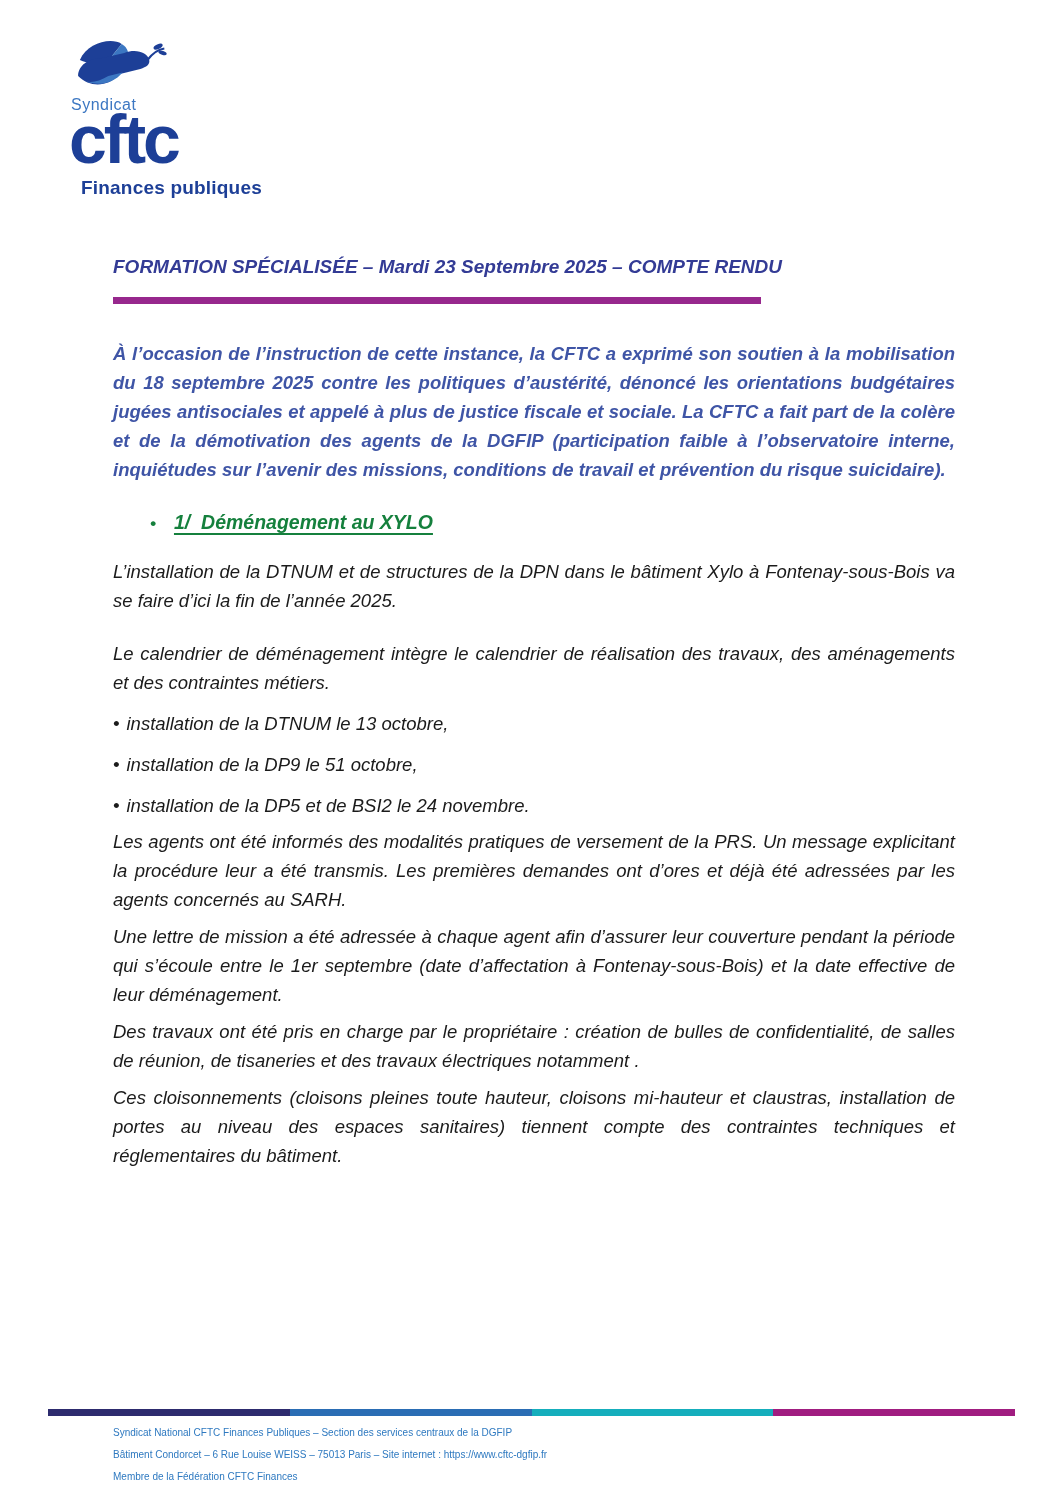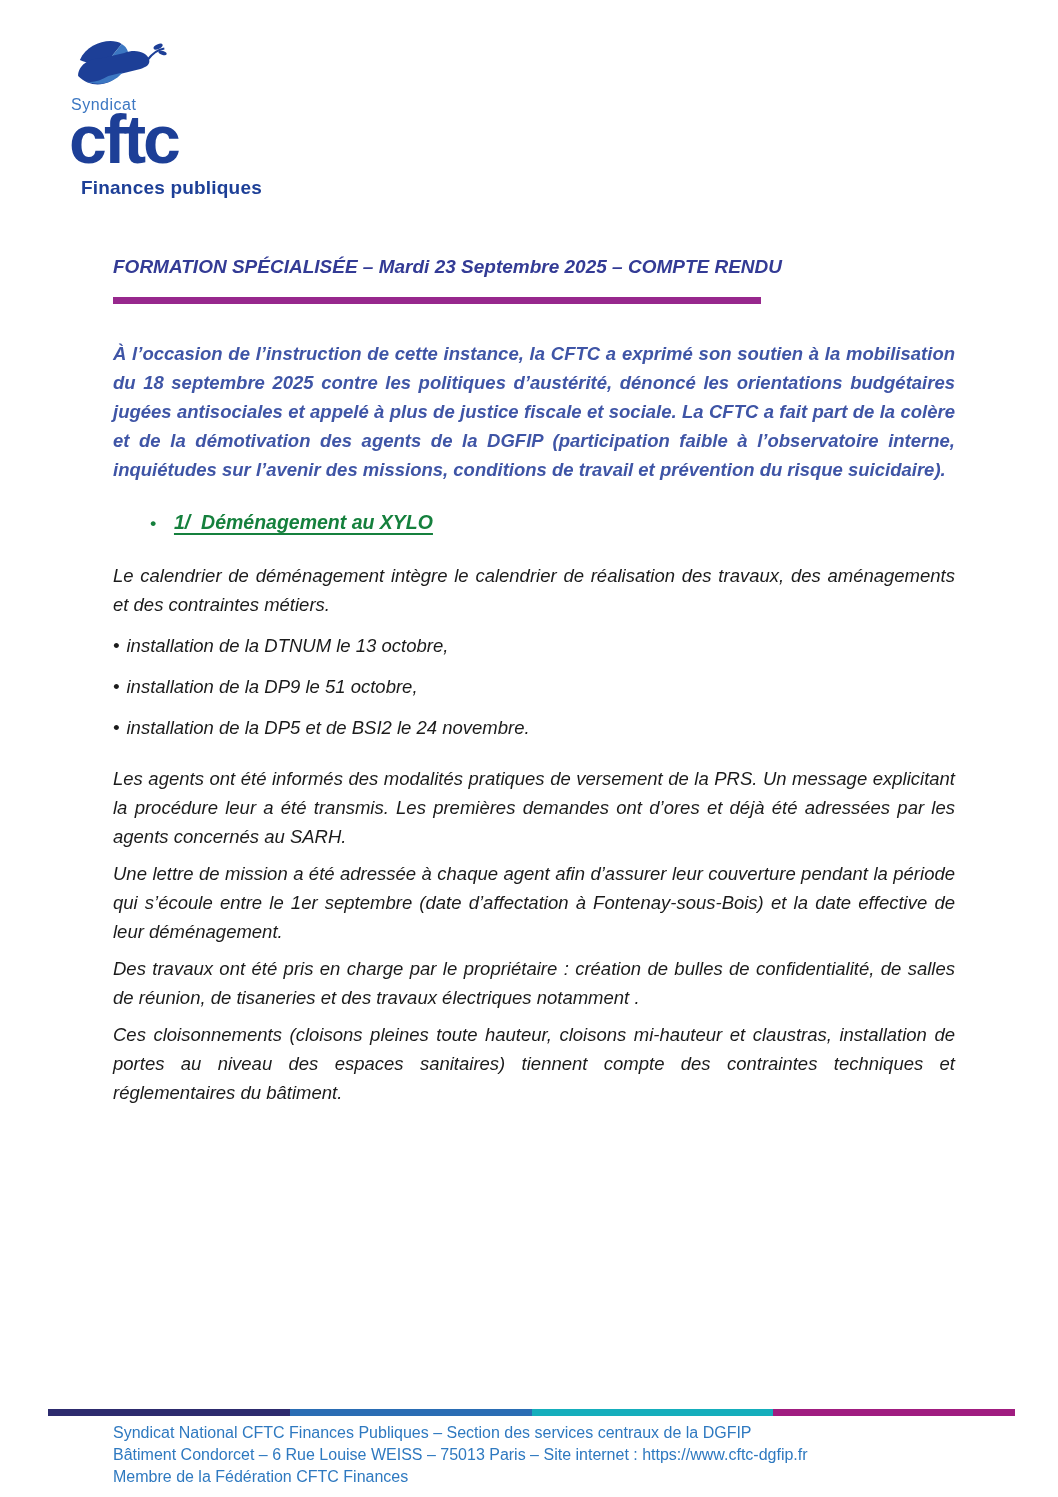--- a/index.html
+++ b/index.html
@@ -59,38 +59,38 @@
   }
 
   p.body {
     font-size: 18.5px; line-height: 29px; color: #1b1b1b;
     text-align: justify; margin: 24px 0 0 0;
   }
   p.mt20 { margin-top: 20px; }
   p.mt10 { margin-top: 10px; }
   p.mt12 { margin-top: 12px; }
   p.mt8  { margin-top: 8px; }
-  p.mt5  { margin-top: 22px; }
+  p.mt5  { margin-top: 7px; }
   p.left { text-align: left; }
   .b-marker { margin-right: 7px; }
 
   
   .footer-bar {
     position: absolute; left: 48px; top: 1409px;
     width: 967px; height: 7px; display: flex;
   }
   .footer-bar .seg { flex: 1 1 0; height: 100%; }
   .seg-0 { background: var(--footer_bar_navy); }
   .seg-1 { background: var(--footer_bar_blue); }
   .seg-2 { background: var(--footer_bar_teal); }
   .seg-3 { background: var(--footer_bar_magenta); }
 
   .footer-text {
     position: absolute; left: 113px; top: 1422px;
-    font-size: 16px; line-height: 22px; color: var(--footer_text_blue);
+    font-size: 10px; line-height: 22px; color: var(--footer_text_blue);
   }
 </style>
 </head>
 <body>
 
 <div class="page">
 
   <div class="logo">
     <svg class="bird" viewBox="0 0 112 72" width="100" height="64" aria-hidden="true">
       <path d="M12 27 C20 8 47 1 59 9 L46 25 C36 31 22 32 12 27 Z" style="fill:var(--logo_dark_blue)"></path>
@@ -110,20 +110,21 @@
 
     <div class="doc-title">FORMATION SPÉCIALISÉE – Mardi 23 Septembre 2025 – COMPTE RENDU</div>
     <div class="title-rule"></div>
 
     <p class="intro">À l’occasion de l’instruction de cette instance, la CFTC a exprimé son soutien à la mobilisation du 18 septembre 2025 contre les politiques d’austérité, dénoncé les orientations budgétaires jugées antisociales et appelé à plus de justice fiscale et sociale. La CFTC a fait part de la colère et de la démotivation des agents de la DGFIP (participation faible à l’observatoire interne, inquiétudes sur l’avenir des missions, conditions de travail et prévention du risque suicidaire).</p>
 
     <div class="section-heading">
       <span class="h-bullet">•</span><span class="h-text">1/&nbsp;&nbsp;Déménagement au XYLO</span>
     </div>
 
+    <p class="body mt20">L’installation de la DTNUM et de structures de la DPN dans le bâtiment Xylo à Fontenay-sous-Bois va se faire d’ici la fin de l’année 2025.</p>
 
     <p class="body">Le calendrier de déménagement intègre le calendrier de réalisation des travaux, des aménagements et des contraintes métiers.</p>
 
 
     <p class="body mt12 left"><span class="b-marker">•</span><span>installation de la DTNUM le 13 octobre,</span></p>
 
     <p class="body mt12 left"><span class="b-marker">•</span><span>installation de la DP9 le 51 octobre,</span></p>
 
     <p class="body mt12 left"><span class="b-marker">•</span><span>installation de la DP5 et de BSI2 le 24 novembre.</span></p>
 

